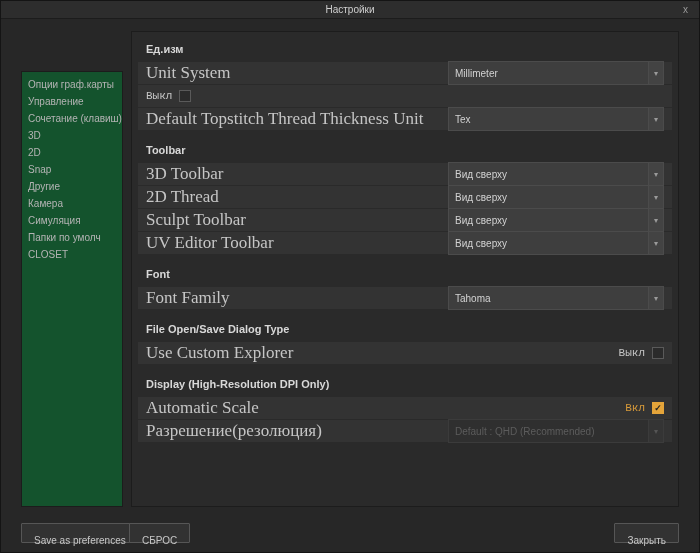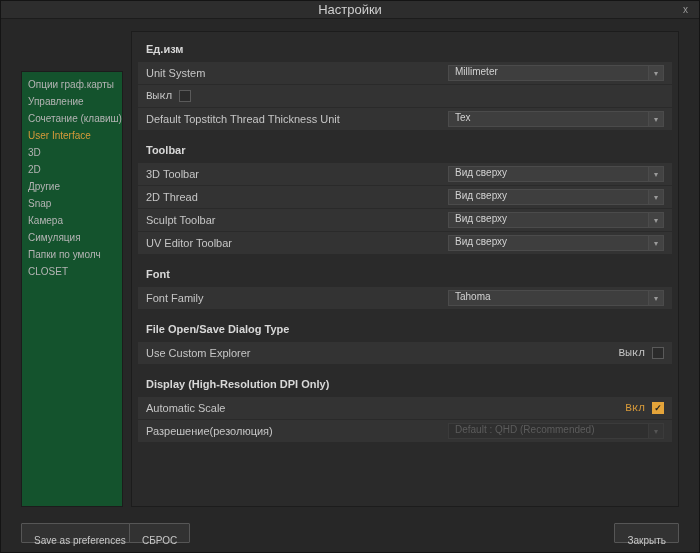--- a/index.html
+++ b/index.html
@@ -17,21 +17,21 @@
     background:#272727;
     border:1px solid #141414;
   }
   .titlebar {
     height:18px;
     background:#2d2d2d;
     display:flex; align-items:center; justify-content:center;
     position:relative;
     border-bottom:1px solid #1c1c1c;
   }
-  .titlebar .title { font-size:13px; color:#cfcfcf; }
+  .titlebar .title { font-size:10px; color:#cfcfcf; }
   .titlebar .close {
     position:absolute; right:8px; top:1px;
     color:#9a9a9a; font-size:10px; line-height:16px;
     cursor:default; padding:0 3px;
   }
   .body {
     position:absolute; top:30px; left:20px; right:20px; bottom:45px;
     display:flex;
   }
   .sidebar {
@@ -68,26 +68,26 @@
     padding:5px 8px 7px 8px;
   }
   .row {
     background:#333333;
     height:22px;
     display:flex;
     align-items:center;
     padding:0 8px;
     margin-bottom:1px;
   }
-  .row-label { flex:1; color:#c6c6c6; font-size:11px; }
+  .row-label { flex:1; color:#c6c6c6; font-size:17px;font-family:Liberation Serif, serif; }
   .select {
-    width:216px; height:16px;
+    width:216px; height:24px;
     background:#3e3e3e;
     border:1px solid #4b4b4b;
-    display:flex; align-items:flex-start;
+    display:flex; align-items:center;
     padding-left:6px;
     cursor:default;
     flex:none;
   }
   .select-value {
     flex:1; font-size:10px; color:#d2d2d2;
     white-space:nowrap; overflow:hidden;
   }
   .select-arrow {
     width:15px; height:100%;
@@ -147,25 +147,24 @@
     <span class="title">Настройки</span>
     <span class="close">x</span>
   </div>
 
   <div class="body">
 
     <div class="sidebar">
       <div class="side-item">Опции граф.карты</div>
       <div class="side-item">Управление</div>
       <div class="side-item">Сочетание (клавиш)</div>
-      <div class="side-item selected">User Interface</div>
       <div class="side-item">3D</div>
       <div class="side-item">2D</div>
+      <div class="side-item">Snap</div>
       <div class="side-item">Другие</div>
-      <div class="side-item">Snap</div>
       <div class="side-item">Камера</div>
       <div class="side-item">Симуляция</div>
       <div class="side-item">Папки по умолч</div>
       <div class="side-item">CLOSET</div>
     </div>
 
     <div class="content">
 
       <div class="section">
         <div class="section-header">Ед.изм</div>

